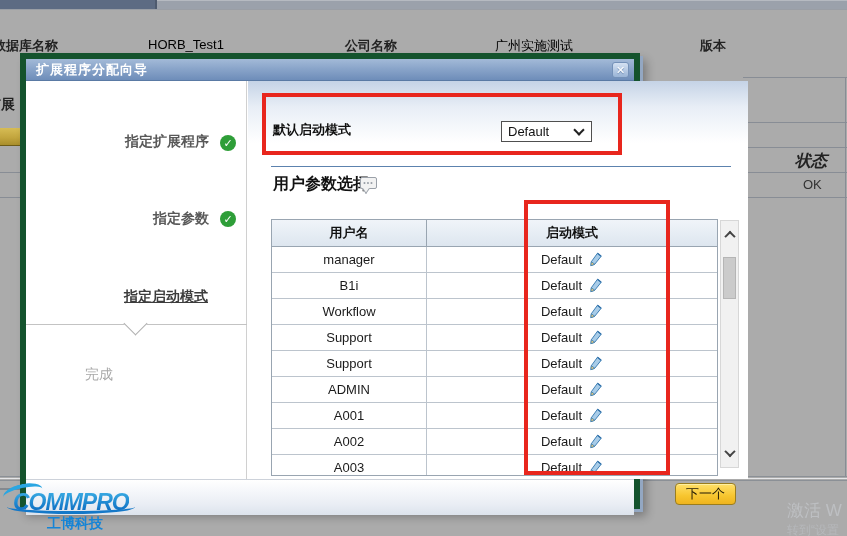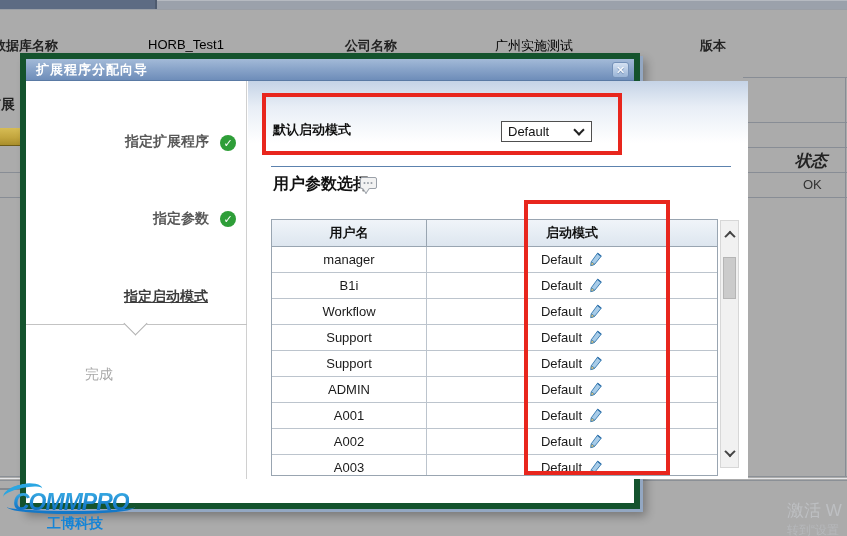--- a/index.html
+++ b/index.html
@@ -347,13 +347,16 @@
         <div class="sb-down">
             <i></i>
           </div>
       </div>
     </div>
   </div>
 
   <div class="redbox redbox1"></div>
   <div class="redbox redbox2"></div>
 
+  <div class="dlg-footer">
+    <div class="next-btn">下一个</div>
+  </div>
 </div>
 
 </body></html>

